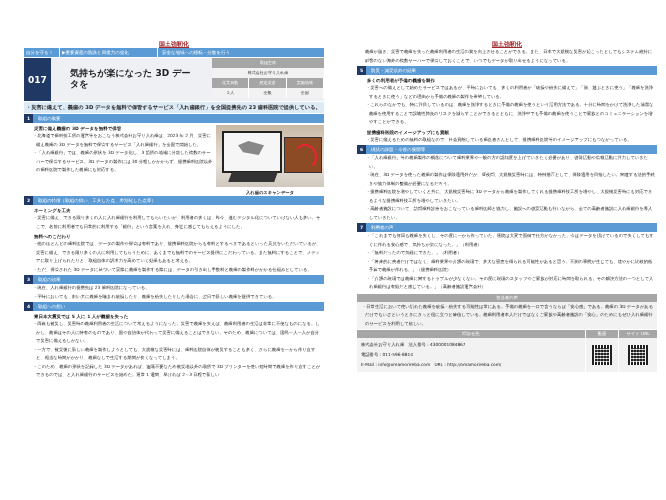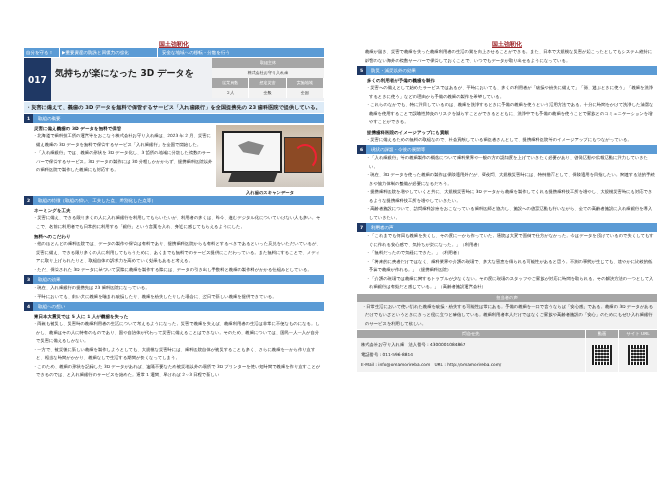--- a/index.html
+++ b/index.html
@@ -8,21 +8,21 @@
   .page { position:absolute; top:0; width:300px; }
   .page.left { left:24px; }
   .page.right { left:357px; }
   .kokudo { text-align:center; font-size:6px; color:#a0282c; text-decoration:underline; font-weight:bold; height:8px; line-height:8px; }
   .left .kokudo { margin-top:40px; }
   .right .kokudo { margin-top:40px; }
   .catbar { display:flex; background:#5b9bd5; height:9px; font-size:4.5px; color:#fff; line-height:9px; }
   .catbar .c1 { width:33px; padding-left:2px; border-right:1px solid #fff; }
   .catbar .c2 { width:95px; padding-left:2px; border-right:1px solid #fff; }
   .catbar .c3 { flex:1; padding-left:4px; }
-  .titlerow { display:flex; height:43px; background:#eef0f3; border-top:1px solid #fff; }
+  .titlerow { display:flex; height:43px; background:#eef0f3; border-top:1px solid #fff;gap:15px; }
   .num { width:27px; background:#1f3864; color:#fff; font-weight:bold; font-size:9px; display:flex; align-items:center; justify-content:center; }
   .title { flex:1; font-size:9px; font-weight:bold; padding:10px 0 0 4px; line-height:11px; color:#222; }
   .meta { width:112px; font-size:4px; }
   .meta .hdr { background:#a6a6a6; color:#fff; text-align:center; height:10px; line-height:10px; }
   .meta .val { background:#f2f2f2; text-align:center; height:10px; line-height:10px; color:#333; }
   .meta .row { display:flex; }
   .meta .row > div { flex:1; border-right:1px solid #fff; }
   .summary { background:#ddebf7; font-size:5.2px; font-weight:bold; padding:2px 2px; line-height:7px; margin-top:1px; }
   .sec { display:flex; height:9px; background:#5b9bd5; margin-top:1px; font-size:4.5px; color:#fff; line-height:9px; }
   .sec .n { width:9px; background:#1f3864; text-align:center; font-weight:bold; }

